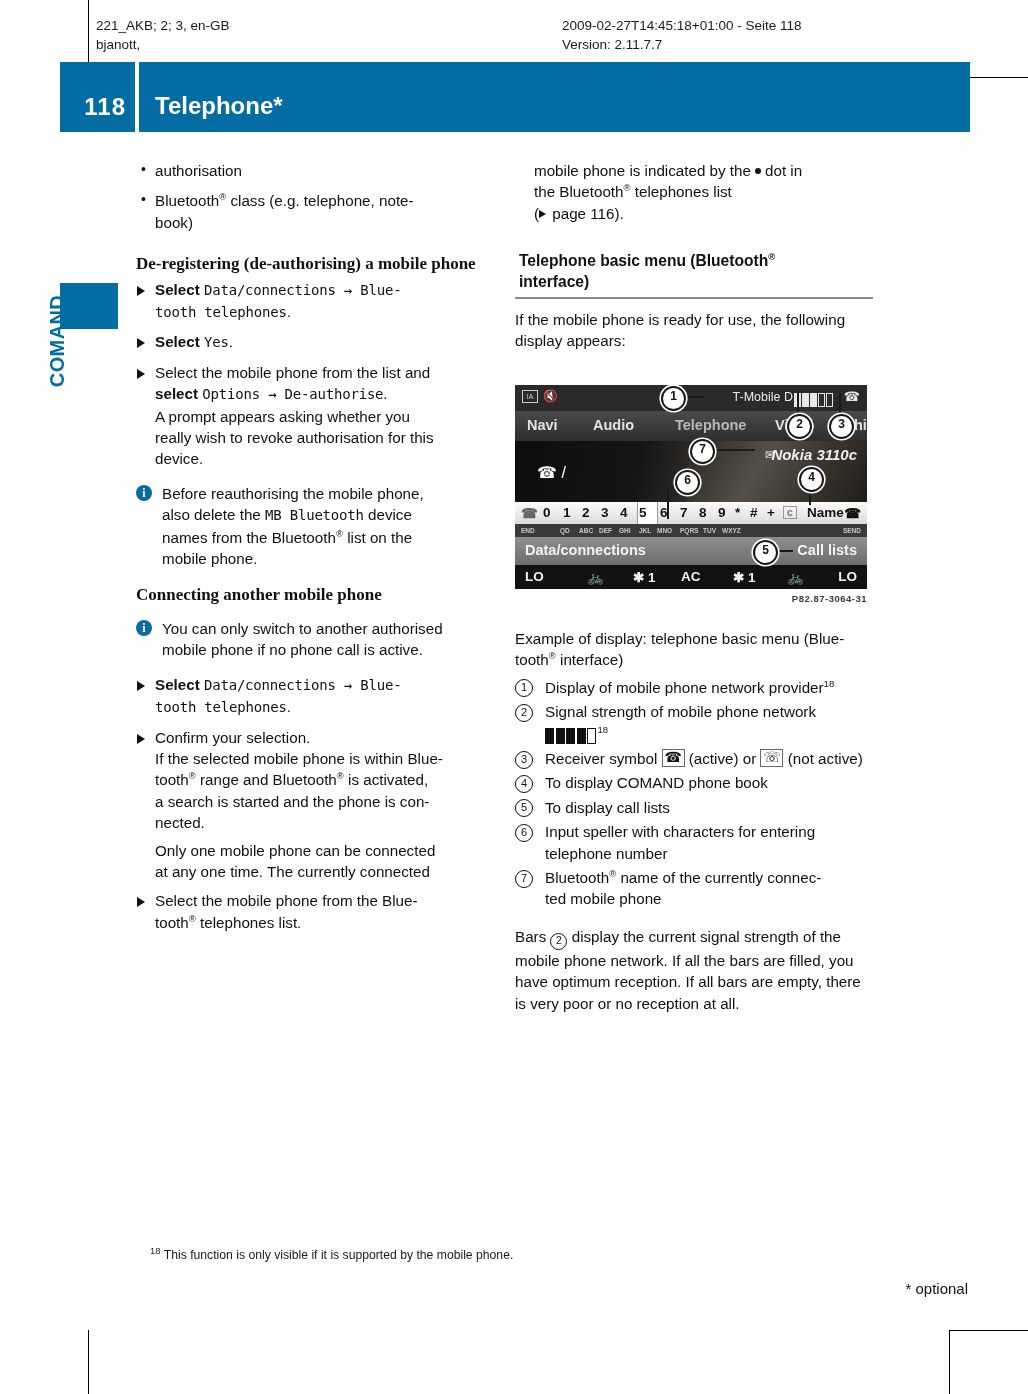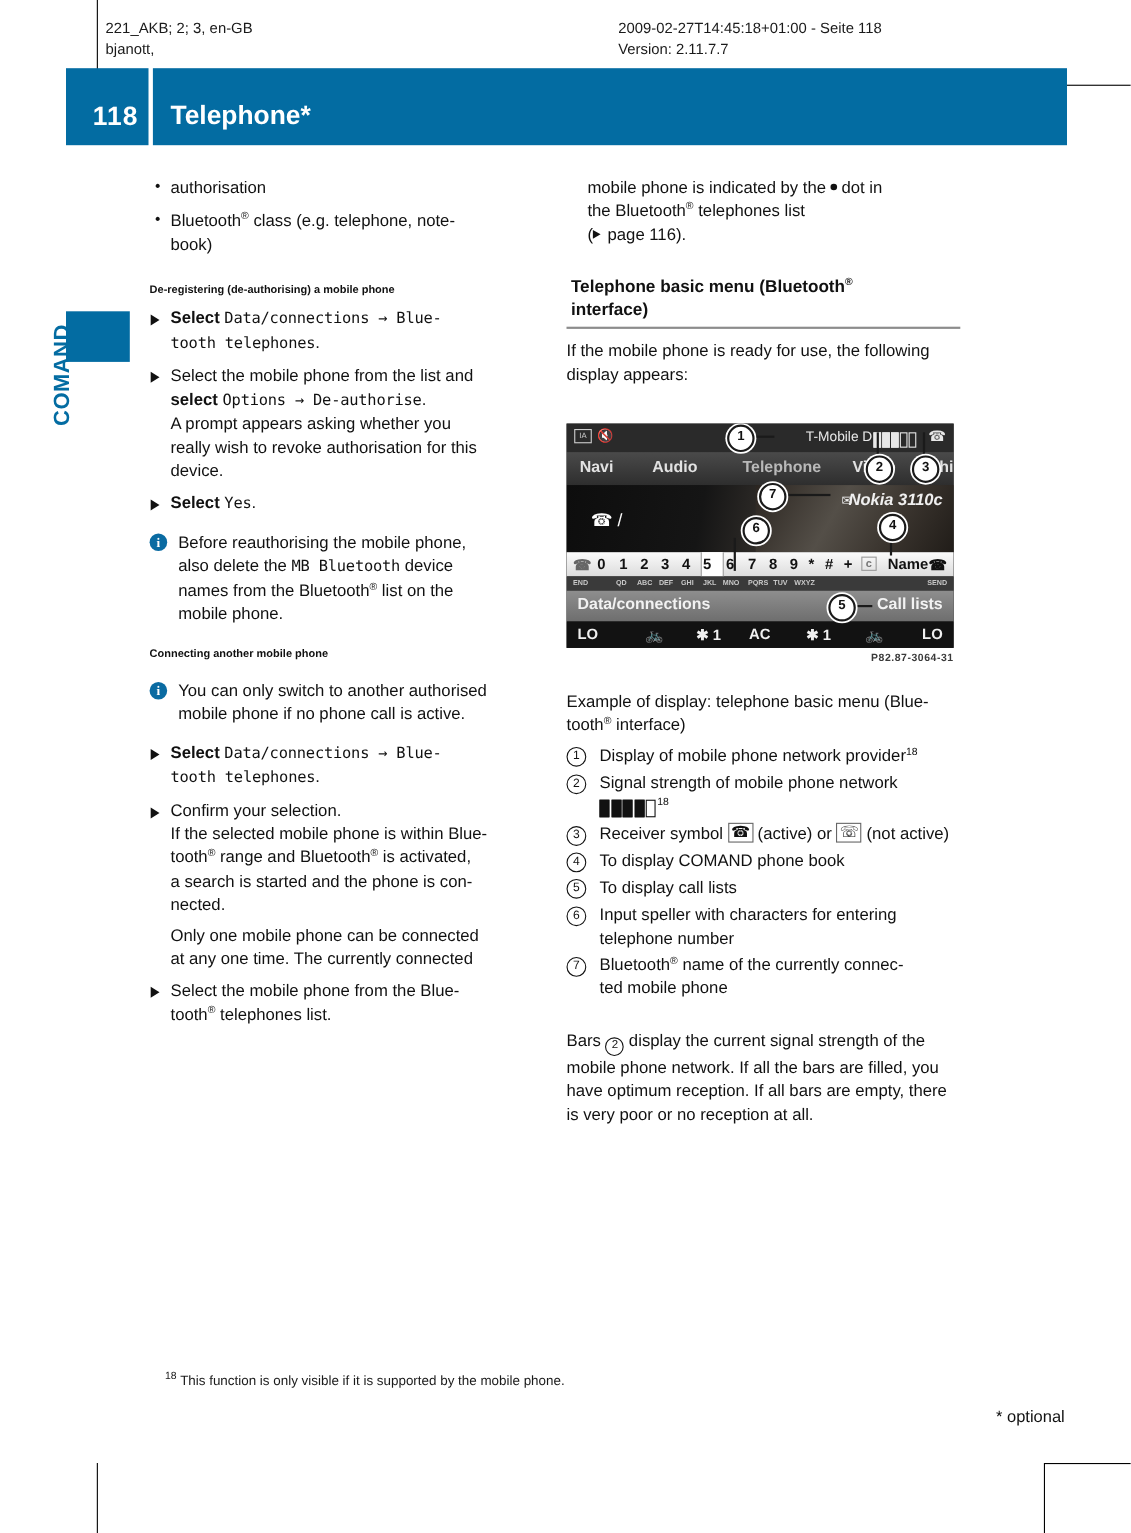--- a/index.html
+++ b/index.html
@@ -51,21 +51,21 @@
 
   
   .step{position:relative;padding-left:19px;margin-bottom:8px;}
   .step:before{content:"";position:absolute;left:1px;top:7px;
     width:0;height:0;border-left:8px solid #111;
     border-top:5px solid transparent;border-bottom:5px solid transparent;}
   .step.b{font-weight:bold;}
 
   .cont{padding-left:19px;}
 
-  h3{font-size:10px;font-weight:bold;margin:14px 0 4px 0;line-height:21.4px;}
+  h3{font-size:17px;font-weight:bold;margin:14px 0 4px 0;line-height:21.4px;font-family:Liberation Serif, serif;}
 
   
   .sect{margin:26px 0 10px 0;}
   .sect .t{font-size:15.6px;font-weight:bold;line-height:21px;padding-left:4px;}
   .sect .rule{height:1.6px;background:#8c8c8c;margin-top:5px;}
 
   
   .note{position:relative;padding-left:26px;margin:13px 0 13px 0;}
   .note .i{position:absolute;left:0;top:2px;width:16px;height:16px;border-radius:50%;
     background:#0a6ba2;color:#fff;font-size:12px;font-weight:bold;line-height:16px;
@@ -213,30 +213,30 @@
     <li><span>Bluetooth</span><span class="reg">®</span><span> class (e.g. telephone, note-</span><br><span>book)</span></li>
   </ul>
 
 
   <h3 style="margin-top:20px">De-registering (de-authorising) a mobile phone</h3>
 
   <div class="step b">
     <span>Select </span><span class="mono" style="font-weight:normal">Data/connections</span><span class="mono" style="font-weight:normal"> → </span><span class="mono" style="font-weight:normal">Blue-</span><br><span class="mono" style="font-weight:normal">tooth telephones</span><span style="font-weight:normal">.</span>
   </div>
 
+  <div class="step b">
+    <span>Select </span><span class="mono" style="font-weight:normal">Yes</span><span style="font-weight:normal">.</span>
+  </div>
+
   <div class="step">
     <span>Select the mobile phone from the list and</span><br>
     <b>select </b><span class="mono">Options</span><span class="mono">  → </span><span class="mono">De-authorise</span><span>.</span><br>
     <span>A prompt appears asking whether you</span><br>
     <span>really wish to revoke authorisation for this</span><br>
     <span>device.</span>
-  </div>
-
-  <div class="step b">
-    <span>Select </span><span class="mono" style="font-weight:normal">Yes</span><span style="font-weight:normal">.</span>
   </div>
 
   <div class="note">
     <span class="i">i</span>
     <span>Before reauthorising the mobile phone,</span><br>
     <span>also delete the </span><span class="mono">MB Bluetooth</span><span> device</span><br>
     <span>names from the Bluetooth</span><span class="reg">®</span><span> list on the</span><br>
     <span>mobile phone.</span>
   </div>
 
@@ -430,21 +430,21 @@
   <div class="cl">
     <span class="n">6</span>
     <span>Input speller with characters for entering telephone number</span>
   </div>
 
   <div class="cl">
     <span class="n">7</span>
     <span>Bluetooth</span><span class="reg">®</span><span> name of the currently connec-</span><br><span>ted mobile phone</span>
   </div>
 
-  <p style="margin-top:26px">
+  <p style="margin-top:16px">
     <span>Bars</span>
     <span style="display:inline-block;width:15px;height:15px;border:1.2px solid #111;border-radius:50%;font-size:10.5px;line-height:13px;text-align:center;vertical-align:-2px;">2</span>
     <span>display the current signal strength of the mobile phone network. If all the bars are filled, you have optimum reception. If all bars are empty, there is very poor or no reception at all.</span>
   </p>
 </div>
 
 <div class="footrule"></div>
 <div class="footnote">
   <sup>18</sup>
   <span>This function is only visible if it is supported by the mobile phone.</span>

